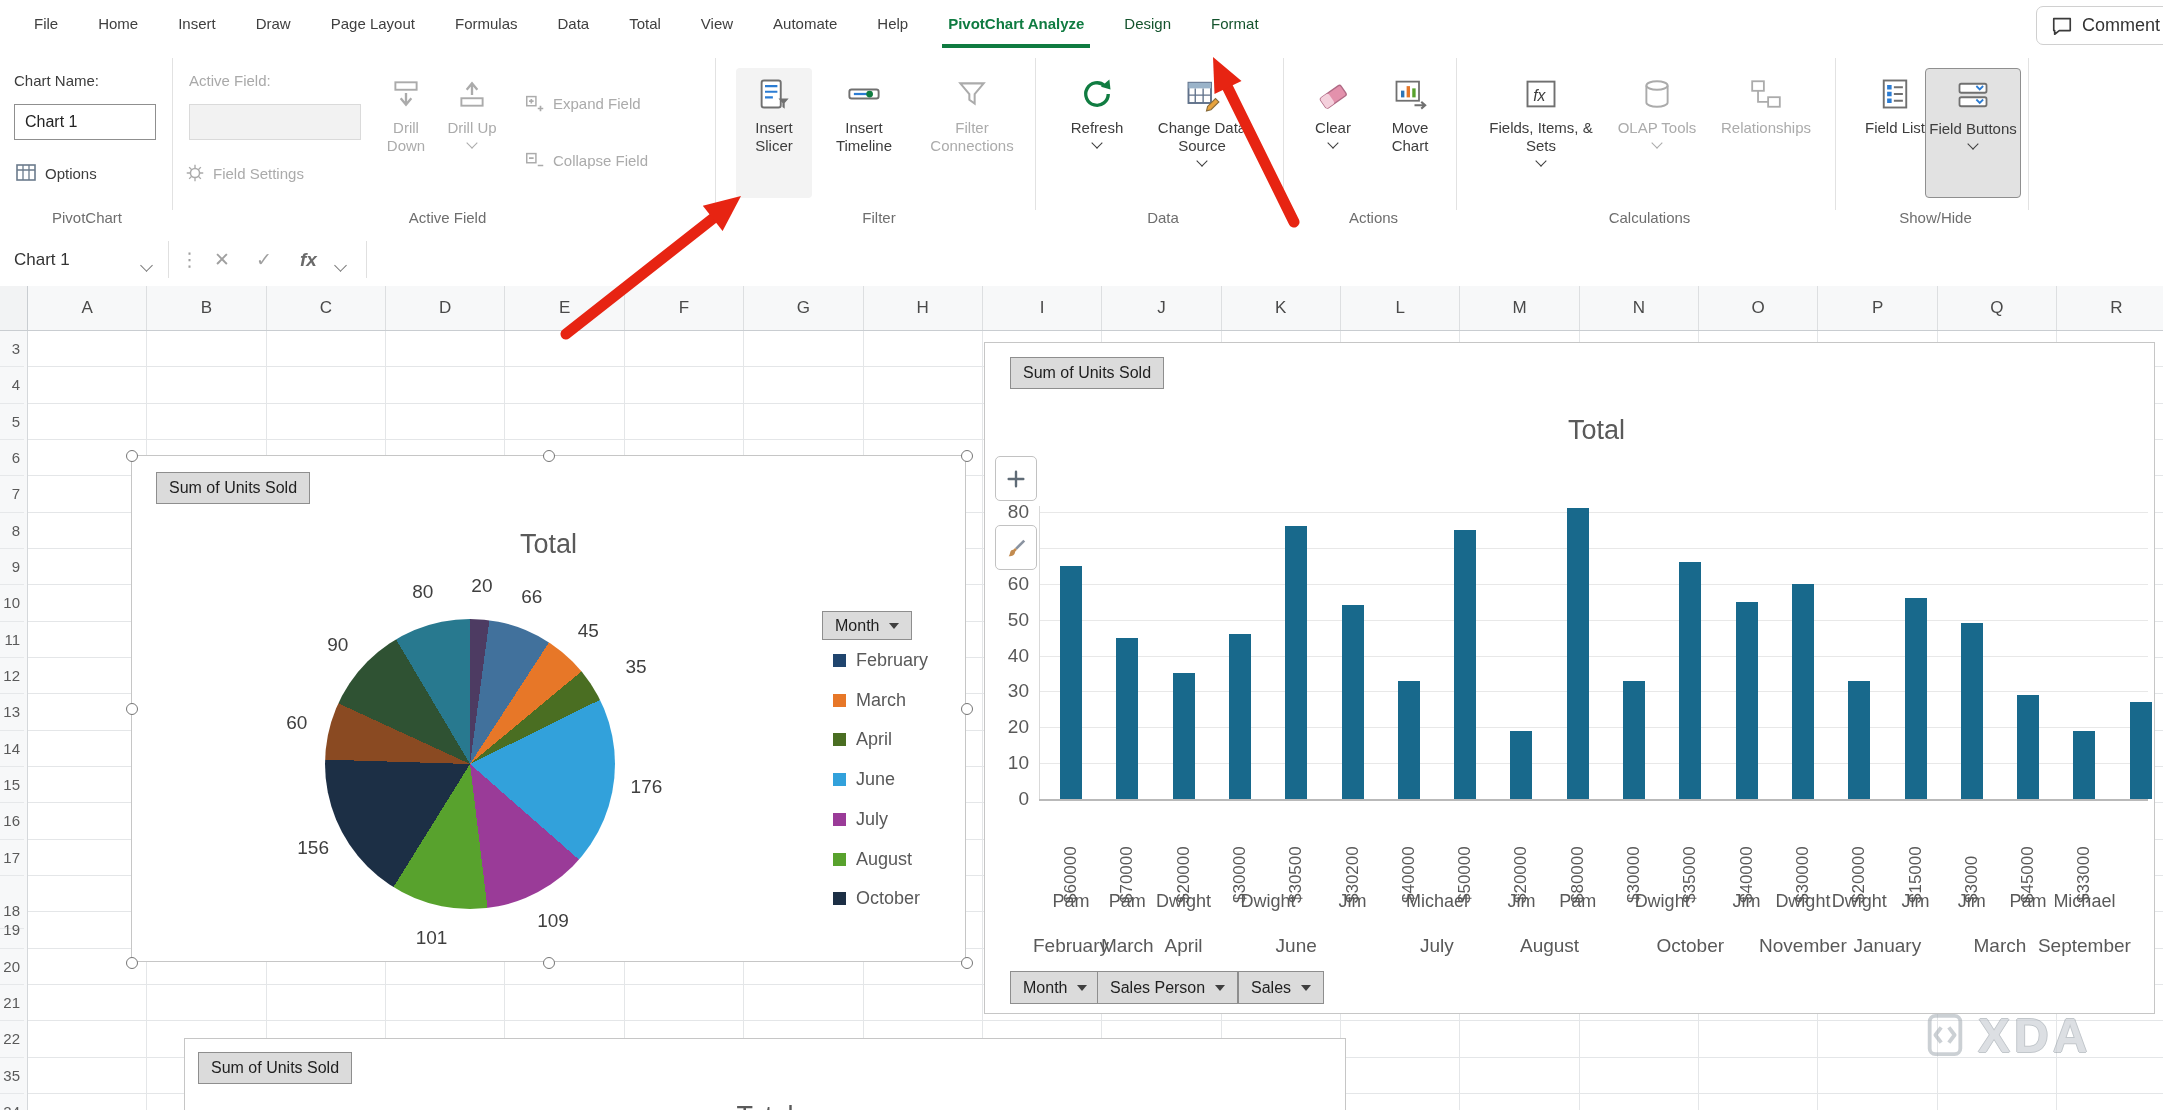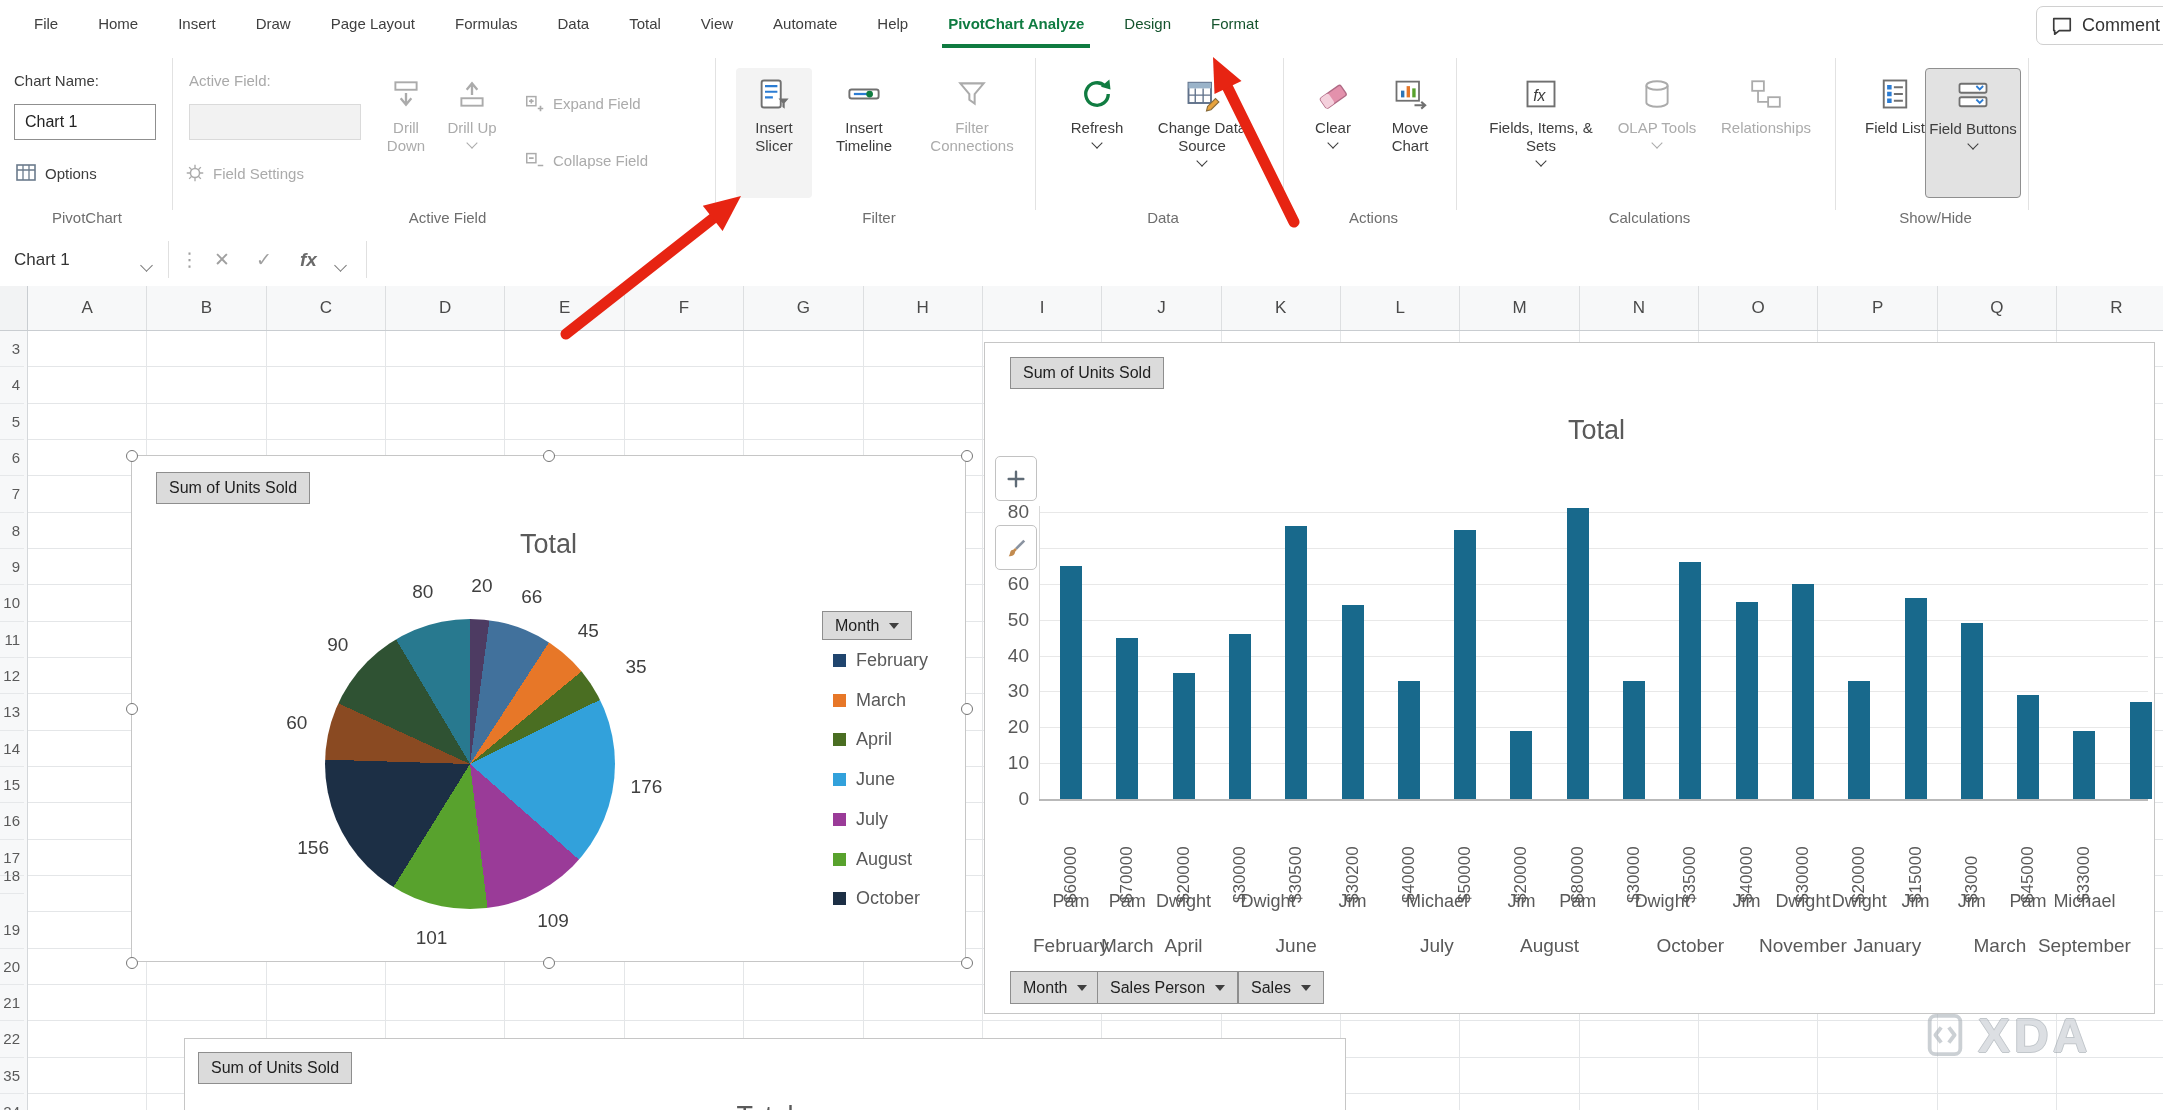--- a/index.html
+++ b/index.html
@@ -373,21 +373,21 @@
         <div class="rownum" style="top: 181.65px;">8</div>
         <div class="rownum" style="top: 217.98px;">9</div>
         <div class="rownum" style="top: 254.31px;">10</div>
         <div class="rownum" style="top: 290.64px;">11</div>
         <div class="rownum" style="top: 326.97px;">12</div>
         <div class="rownum" style="top: 363.3px;">13</div>
         <div class="rownum" style="top: 399.63px;">14</div>
         <div class="rownum" style="top: 435.96px;">15</div>
         <div class="rownum" style="top: 472.29px;">16</div>
         <div class="rownum" style="top: 508.62px;">17</div>
-        <div class="rownum" style="top: 527px; text-align: center;">18</div>
+        <div class="rownum" style="top: 562px; text-align: center;">18</div>
         <div class="rownum" style="top: 581.28px;">19</div>
         <div class="rownum" style="top: 617.61px;">20</div>
         <div class="rownum" style="top: 653.94px;">21</div>
         <div class="rownum" style="top: 690.27px;">22</div>
         <div class="rownum" style="top: 726.6px;">35</div>
         <div class="rownum" style="top: 762.93px;">24</div>
       </div>
     <div class="gridarea"></div>
   </div>
 

